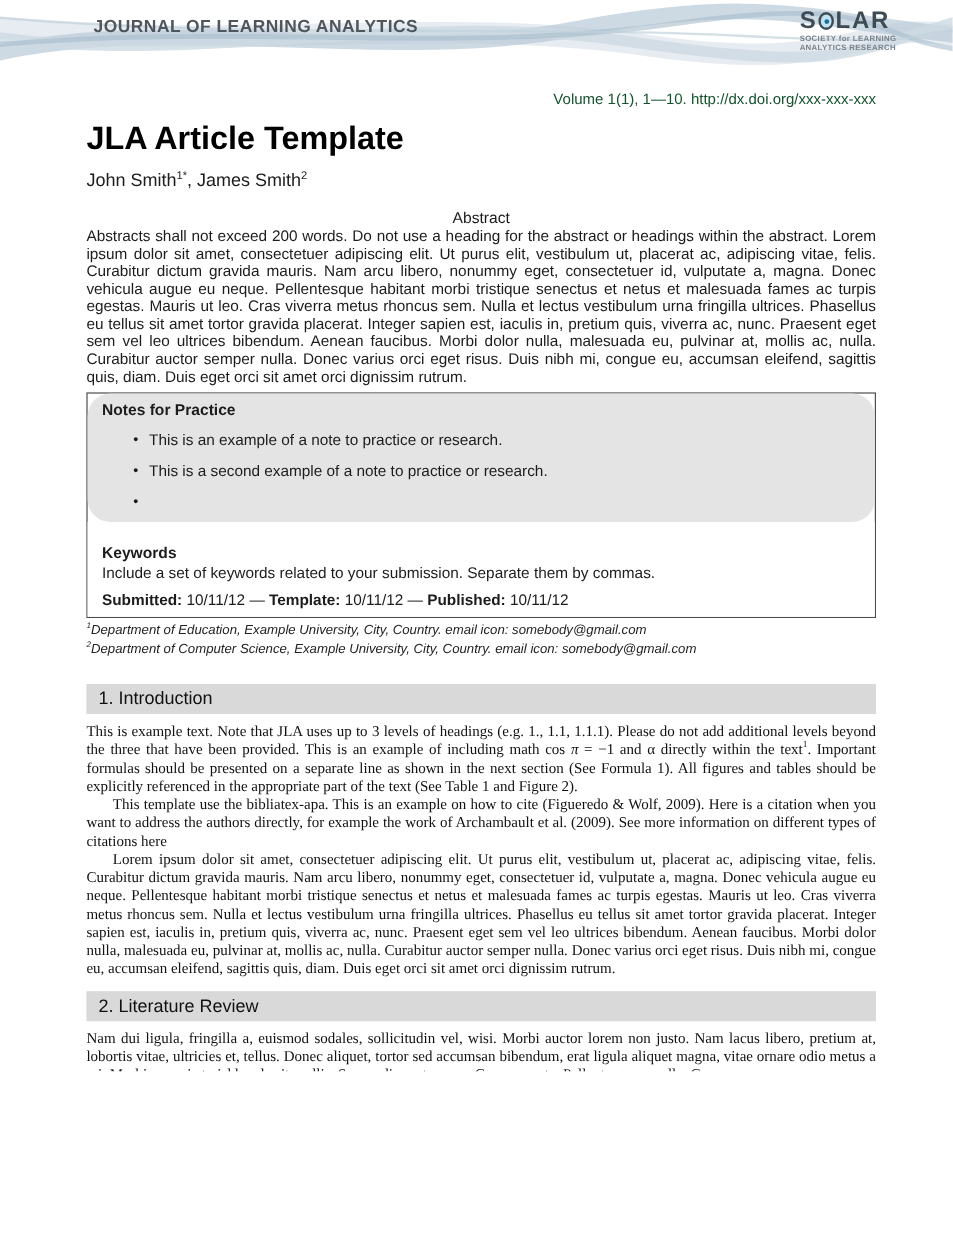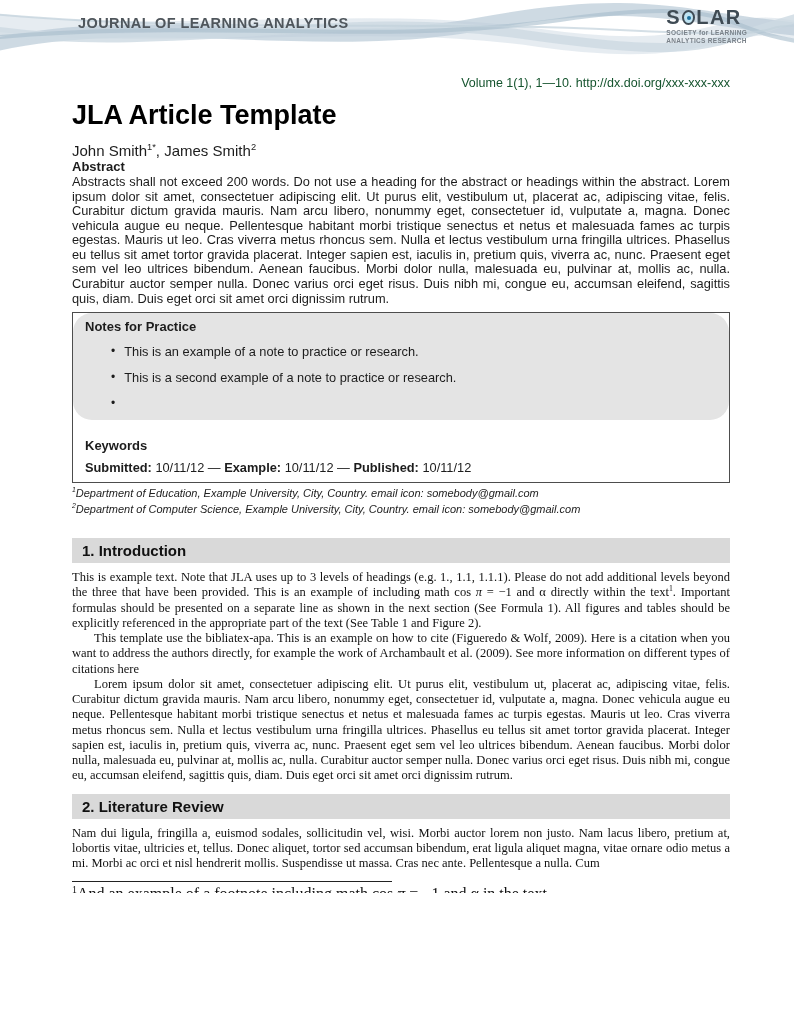--- a/index.html
+++ b/index.html
@@ -53,21 +53,21 @@
   }
   .article-title {
     margin: 10px 64px 0 72px;
     font-size: 27px; font-weight: bold; color: #000;
   }
   .author-line { margin: 11px 64px 0 72px; font-size: 15px; }
   sup.s { font-size: 0.62em; vertical-align: super; line-height: 0; }
 
   .content { margin: 0 64px 0 72px; }
 
-  .abstract-heading { font-size: 13px; font-weight: bold; }
+  .abstract-heading { margin-top: 15px; font-size: 13px; font-weight: normal; text-align: center; }
   .abstract-body {
     font-size: 12.8px; line-height: 1.14; text-align: justify; margin-top: 1px;
   }
 
   
   .notes-box { margin-top: 6px; border: 1.5px solid #4d4d4d; }
   .notes-gray { background: #e4e4e4; padding: 6px 12px 10px 12px; border-radius: 19px; }
   .notes-heading { font-size: 13px; font-weight: bold; }
   .note-item {
     display: flex; margin: 11px 0 0 26px; font-size: 12.8px; line-height: 1.15;
@@ -78,21 +78,21 @@
   .kw-body { font-size: 12.8px; margin-top: 2px; }
   .dates-line { font-size: 12.8px; margin-top: 7px; }
   .dates-line b { font-weight: bold; }
 
   .affiliations { margin-top: 3px; font-size: 11px; font-style: italic; line-height: 1.3; color: #222; }
   .affiliation-line { margin-top: 1px; }
 
   
   .section-bar {
     margin-top: 22px; background: #d9d9d9;
-    font-size: 15px; font-weight: bold; color: #111;
+    font-size: 15px; font-weight: normal; color: #111;
     padding: 4px 8px 4px 10px;
   }
   .section-bar.second { margin-top: 10px; }
   .body-text {
     font-family: "Liberation Serif", serif;
     font-size: 12.5px; line-height: 1.22; text-align: justify;
     margin-top: 7px; color: #111;
   }
   .body-text p { margin: 0; }
   .body-text p.indent { text-indent: 22px; }
@@ -160,22 +160,23 @@
         <div class="note-item">
           <span class="note-bullet">•</span>
           <span>This is a second example of a note to practice or research.</span>
         </div>
         <div class="note-item">
           <span class="note-bullet">•</span>
         </div>
       </div>
       <div class="keywords-area">
         <div class="kw-heading">Keywords</div>
+        <div class="kw-body">Include a set of keywords related to your submission. Separate them by commas.</div>
         <div class="dates-line">
-          <b>Submitted:</b><span> 10/11/12 </span><span>— </span><b>Example:</b><span> 10/11/12 </span><span>— </span><b>Published:</b><span> 10/11/12</span>
+          <b>Submitted:</b><span> 10/11/12 </span><span>— </span><b>Template:</b><span> 10/11/12 </span><span>— </span><b>Published:</b><span> 10/11/12</span>
         </div>
       </div>
     </div>
 
     <div class="affiliations">
       <div class="affiliation-line">
         <sup class="s">1</sup><span>Department of Education, Example University, City, Country. email icon: somebody@gmail.com</span>
       </div>
       <div class="affiliation-line">
         <sup class="s">2</sup><span>Department of Computer Science, Example University, City, Country. email icon: somebody@gmail.com</span>

